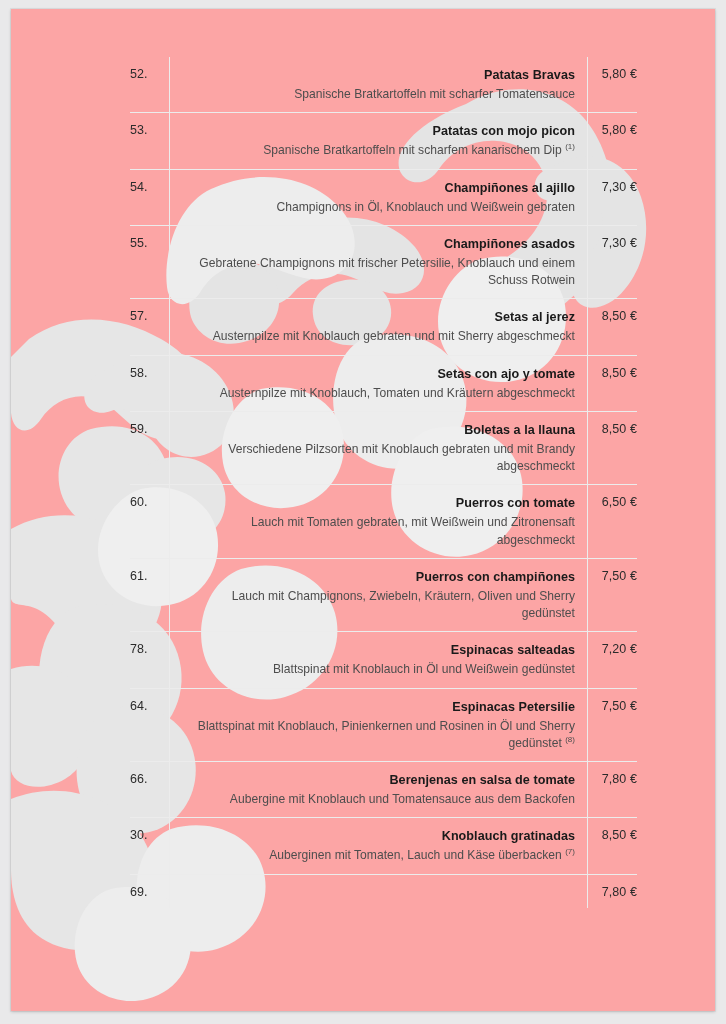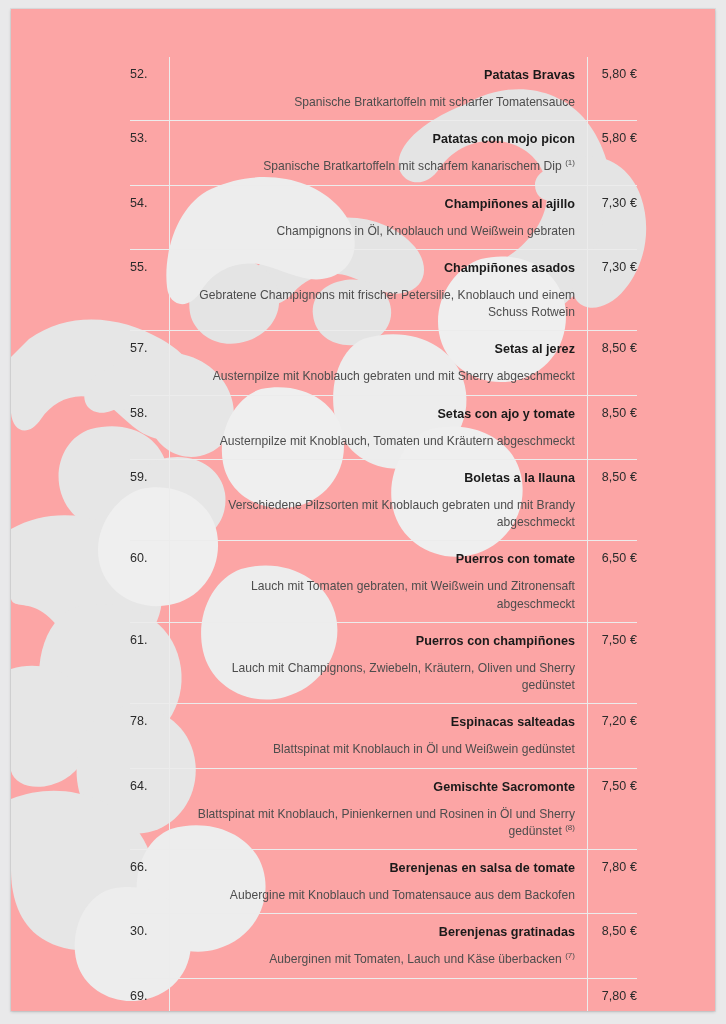--- a/index.html
+++ b/index.html
@@ -88,21 +88,21 @@
     font-weight: bold;
     color: #1a1a1a;
     line-height: 1.28;
     letter-spacing: 0.05px;
   }
   .dish-desc {
     font-size: 12.1px;
     font-weight: normal;
     color: #4d4d4d;
     line-height: 1.42;
-    margin-top: 11px;
+    margin-top: 3px;
     letter-spacing: 0.02px;
   }
   .dish-desc sup {
     font-size: 8px;
     vertical-align: super;
     line-height: 0;
     color: #4d4d4d;
   }
 </style>
 </head>
@@ -227,37 +227,37 @@
           <td class="col-num">78.</td>
           <td class="col-body">
             <div class="dish-name">Espinacas salteadas</div>
             <div class="dish-desc"><span>Blattspinat mit Knoblauch in Öl und Weißwein gedünstet</span></div>
           </td>
           <td class="col-price">7,20 €</td>
         </tr>
         <tr class="menu-row">
           <td class="col-num">64.</td>
           <td class="col-body">
-            <div class="dish-name">Gemischte Sacromonte</div>
+            <div class="dish-name">Espinacas Petersilie</div>
             <div class="dish-desc"><span>Blattspinat mit Knoblauch, Pinienkernen und Rosinen in Öl und Sherry gedünstet</span> <sup>(8)</sup></div>
           </td>
           <td class="col-price">7,50 €</td>
         </tr>
         <tr class="menu-row">
           <td class="col-num">66.</td>
           <td class="col-body">
             <div class="dish-name">Berenjenas en salsa de tomate</div>
             <div class="dish-desc"><span>Aubergine mit Knoblauch und Tomatensauce aus dem Backofen</span></div>
           </td>
           <td class="col-price">7,80 €</td>
         </tr>
         <tr class="menu-row">
           <td class="col-num">30.</td>
           <td class="col-body">
-            <div class="dish-name">Berenjenas gratinadas</div>
+            <div class="dish-name">Knoblauch gratinadas</div>
             <div class="dish-desc"><span>Auberginen mit Tomaten, Lauch und Käse überbacken</span> <sup>(7)</sup></div>
           </td>
           <td class="col-price">8,50 €</td>
         </tr>
         <tr class="menu-row">
           <td class="col-num">69.</td>
           <td class="col-body"></td>
           <td class="col-price">7,80 €</td>
         </tr>
       </tbody>

